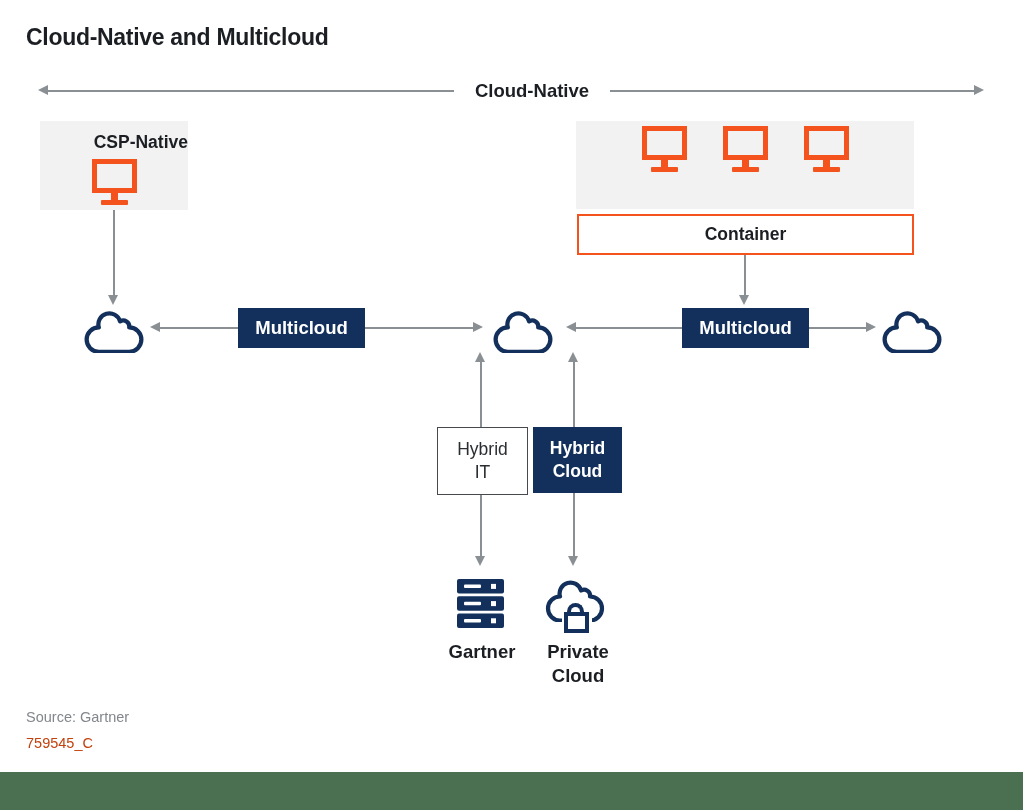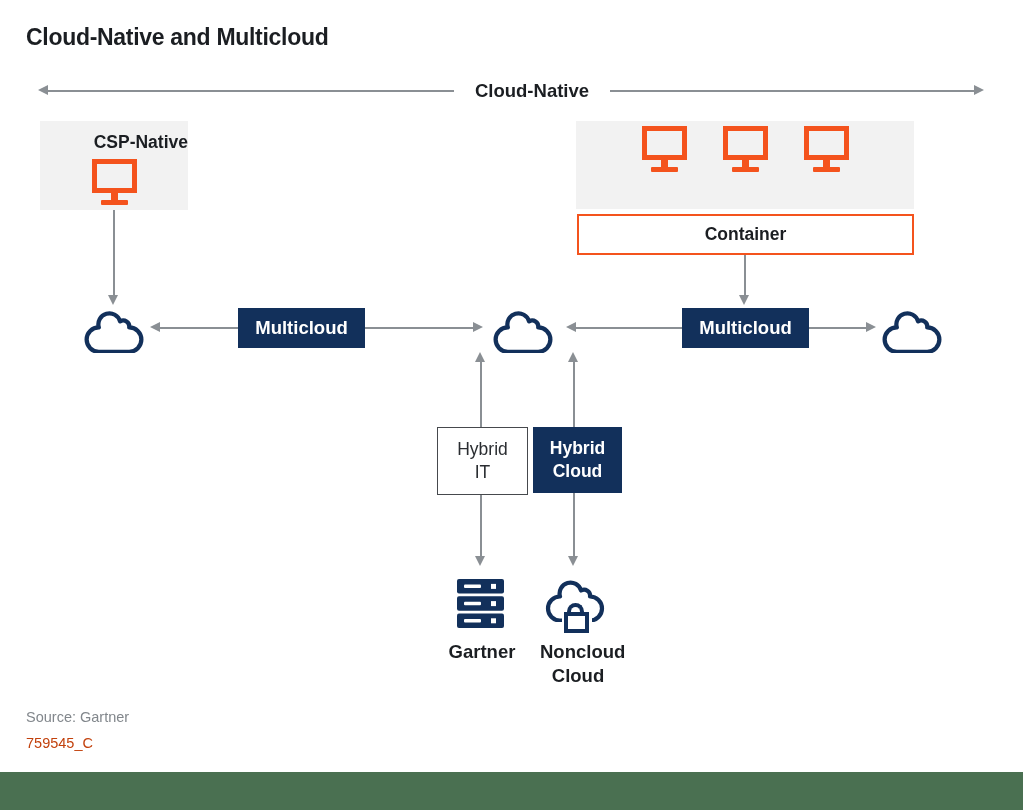--- a/index.html
+++ b/index.html
@@ -180,21 +180,21 @@
 
   <svg class="cloud-svg" style="left:545px;top:577px;" width="60" height="45" viewBox="0 0 100 74">
     <path d="M25,32 a20,20 0 0,0 0,40 h50 a20,20 0 0,0 0,-40 a10,10 0 0,0 -15,-10 a15,15 0 0,0 -35,10 z" fill="#fff" stroke="#12305b" stroke-width="7" stroke-linejoin="round"></path>
   </svg>
   <div class="lock-backing"></div>
   <div class="lock-shackle"></div>
   <div class="lock-body"></div>
 
   <div class="node-label" style="left:426px;top:640px;width:112px;">Gartner</div>
   <div class="node-label" style="left:540px;top:640px;width:76px;">
-    <span style="display:block;">Noncloud</span>
+    <span style="display:block;">Private</span>
     <span style="display:block;">Cloud</span>
   </div>
 
   <div class="source-line source">Source: Gartner</div>
   <div class="source-line docid">759545_C</div>
 
   <div class="footer-bar">
     
   </div>
 

